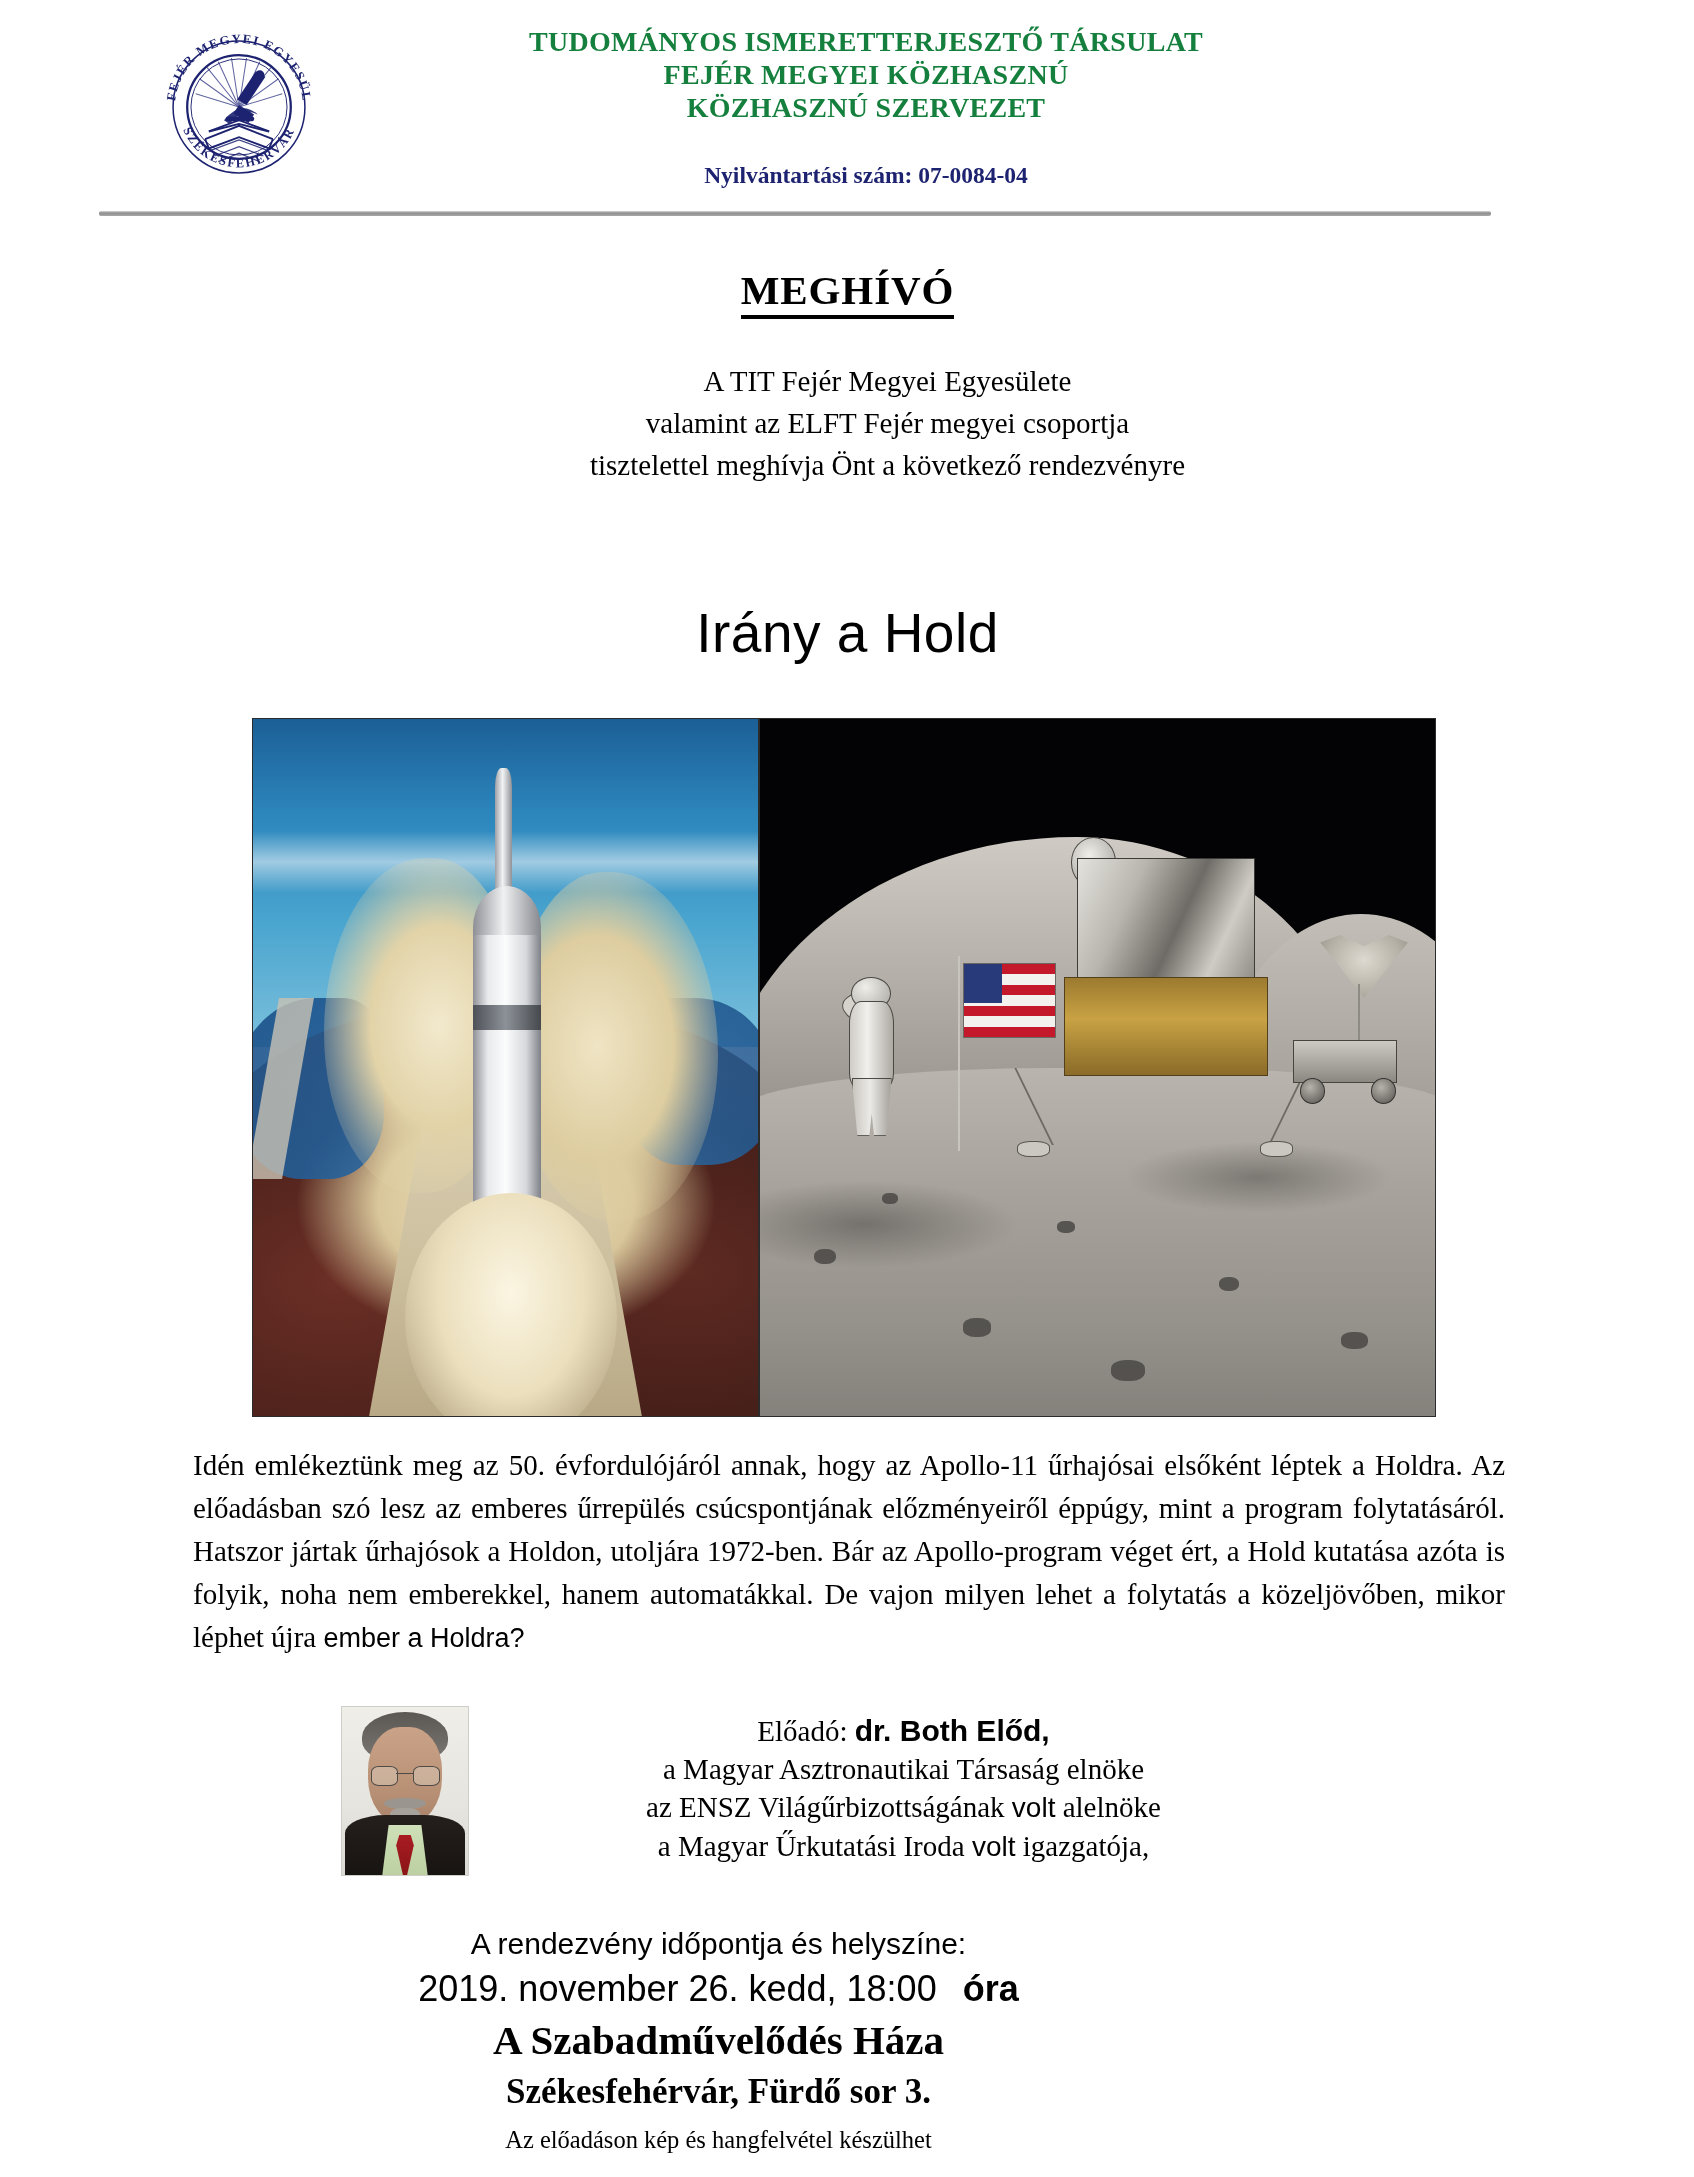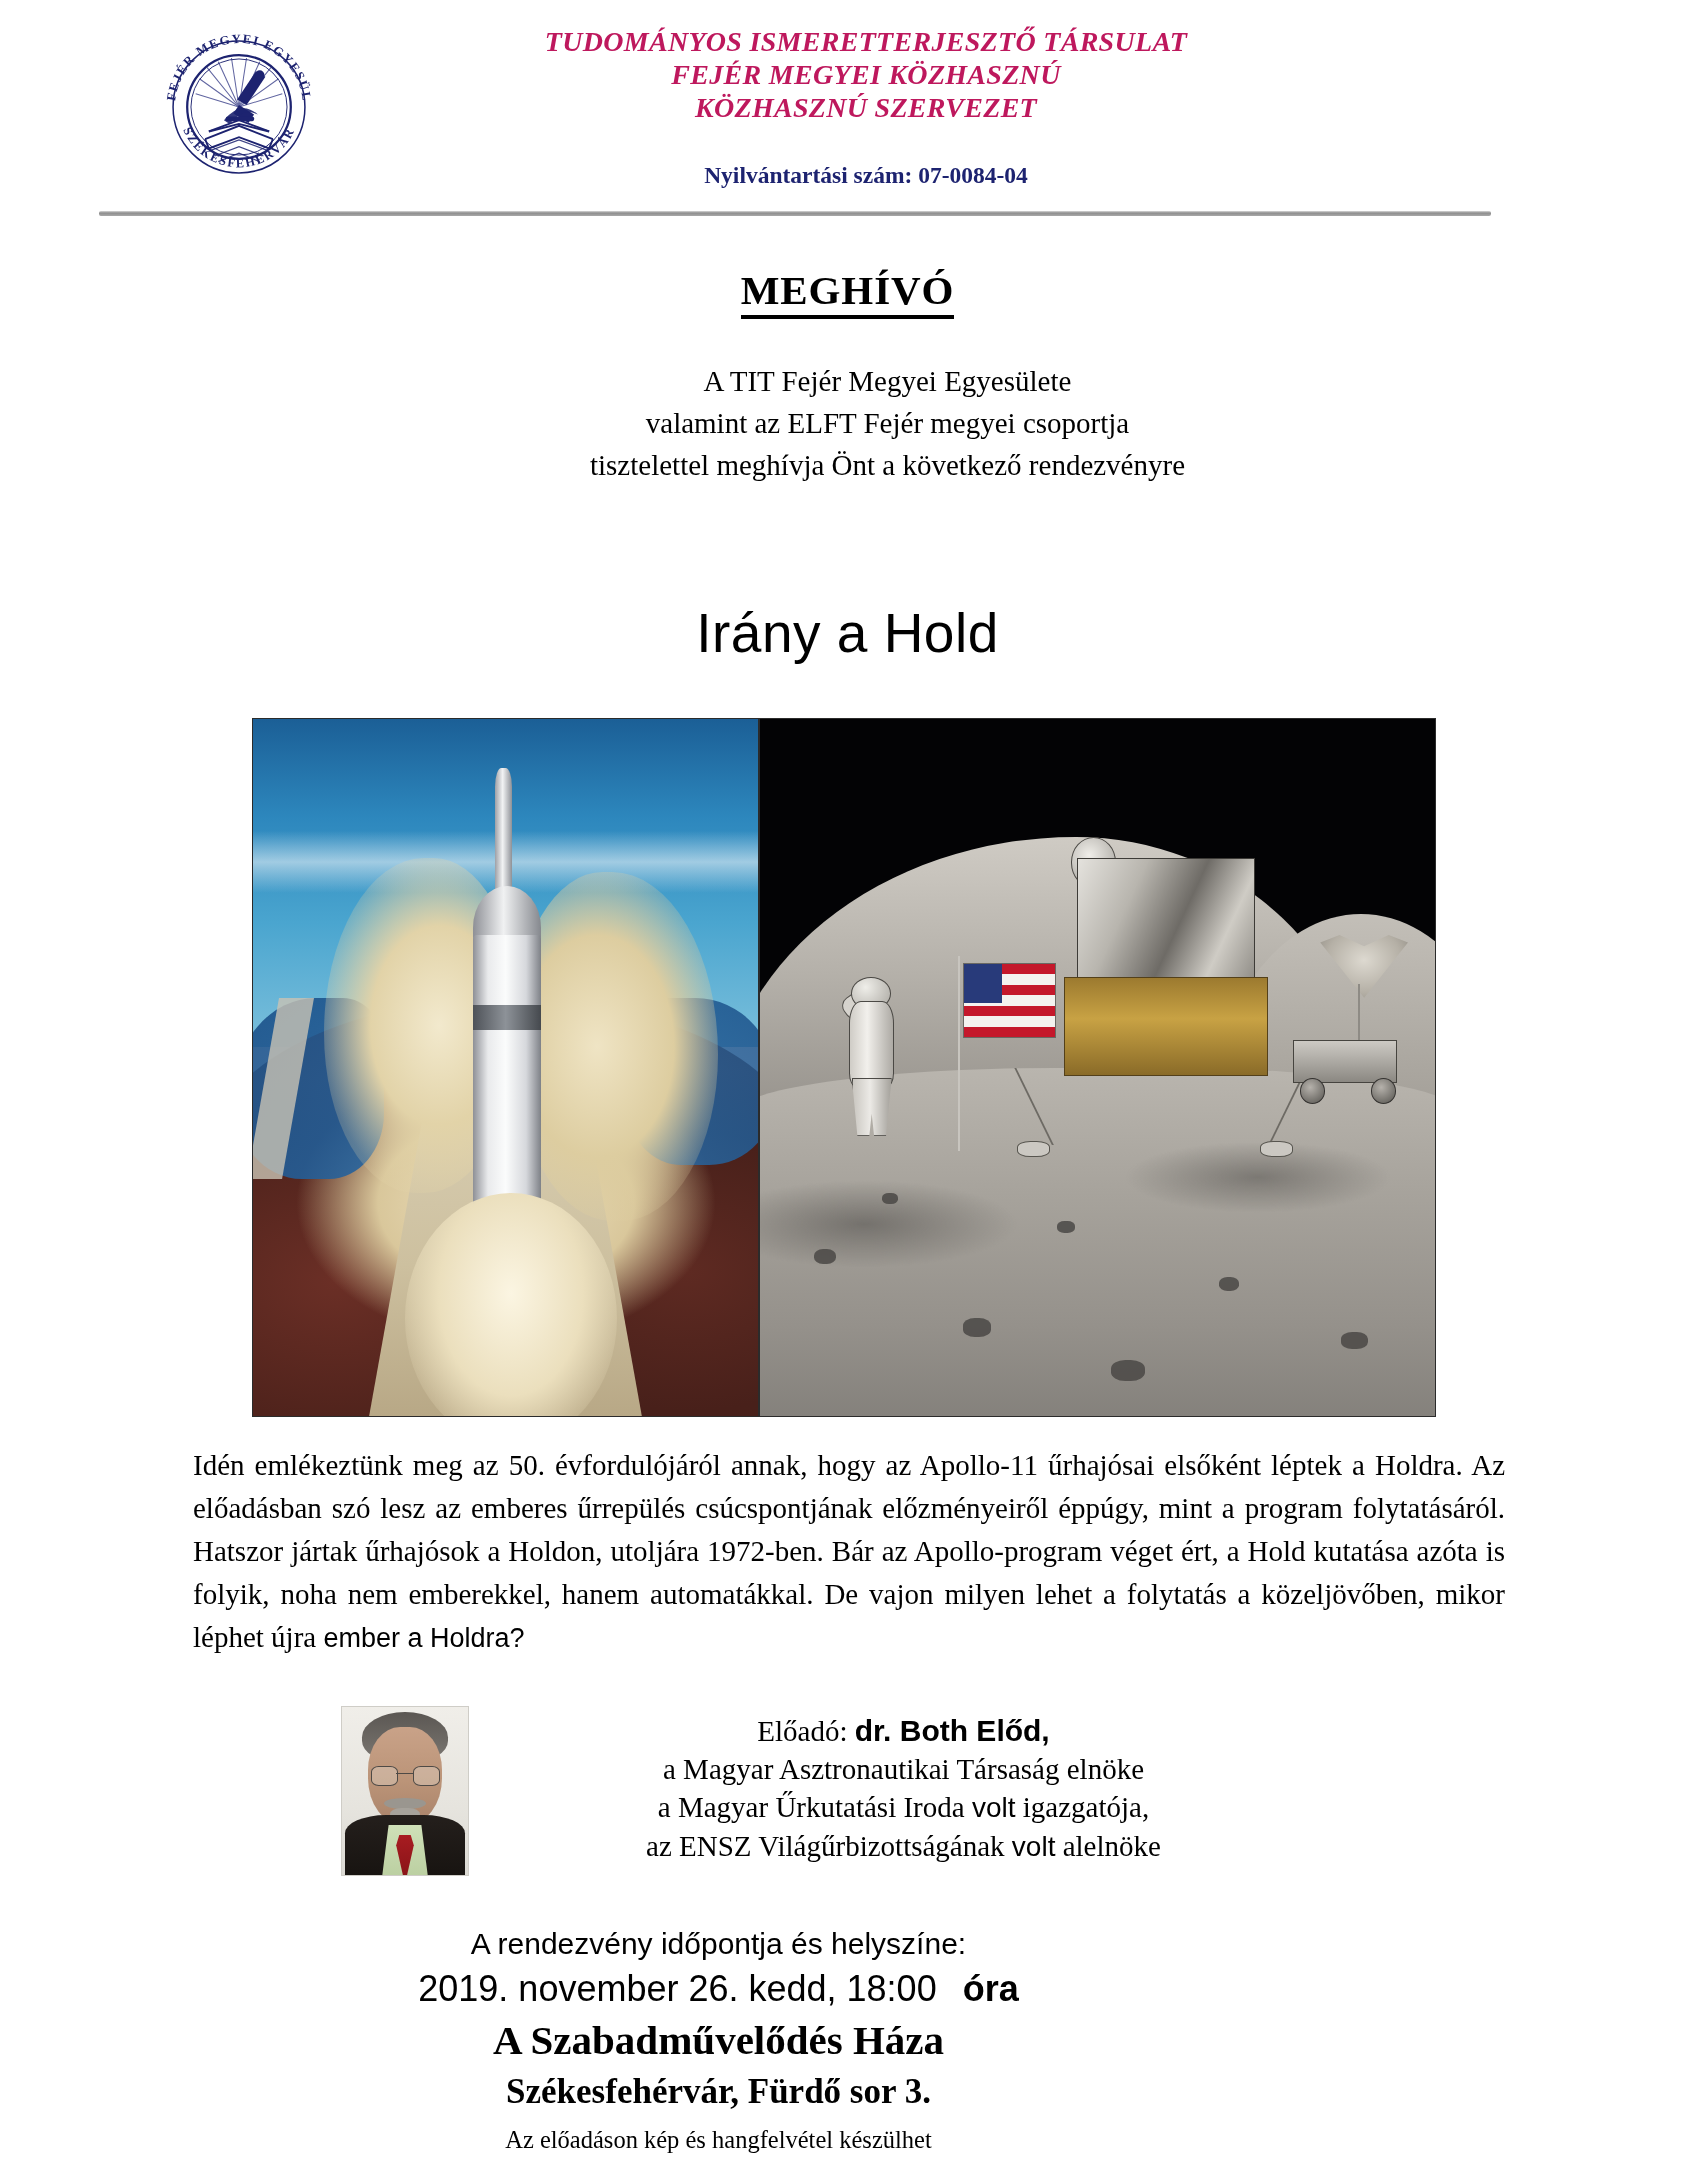--- a/index.html
+++ b/index.html
@@ -26,25 +26,24 @@
   .logo-wrap {
     position: absolute;
     left: 158px; top: 26px;
     width: 162px; height: 162px;
   }
   .header-titles {
     position: absolute;
     left: 395px; top: 24.5px;
     width: 942px;
     text-align: center;
-    color: #be185d;
+    color: #15803d;
     font-family: "Liberation Serif", serif;
     font-weight: bold;
     letter-spacing: 0.3px;
-    font-style: italic;
   }
   .header-titles .ht-line {
     font-size: 28px;
     line-height: 33px;
     white-space: nowrap;
   }
   .reg-num {
     position: absolute;
     left: 395px; top: 162px;
     width: 942px;
@@ -602,24 +601,24 @@
   <div class="sp-tie"></div>
 </div>
 
 <div class="speaker-text">
   <div>
     <span>Előadó:</span>
     <span class="name"><b>dr. Both Előd,</b></span>
   </div>
   <div>a Magyar Asztronautikai Társaság elnöke</div>
   <div>
+    <span>az ENSZ Világűrbizottságának </span><span class="sans">volt</span><span> alelnöke</span>
+  </div>
+  <div>
     <span>a Magyar Űrkutatási Iroda </span><span class="sans">volt</span><span> igazgatója,</span>
-  </div>
-  <div>
-    <span>az ENSZ Világűrbizottságának </span><span class="sans">volt</span><span> alelnöke</span>
   </div>
 </div>
 
 <div class="details">
   <div class="det-label">A rendezvény időpontja és helyszíne:</div>
   <div class="det-date">
     <span>2019. november 26. kedd, 18:00 </span><b>óra</b>
   </div>
   <div class="det-venue">A Szabadművelődés Háza</div>
   <div class="det-address">Székesfehérvár, Fürdő sor 3.</div>

